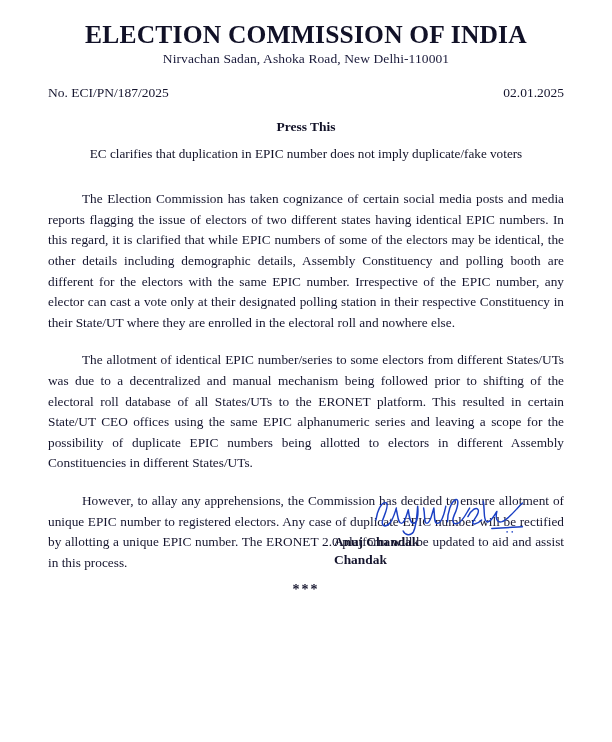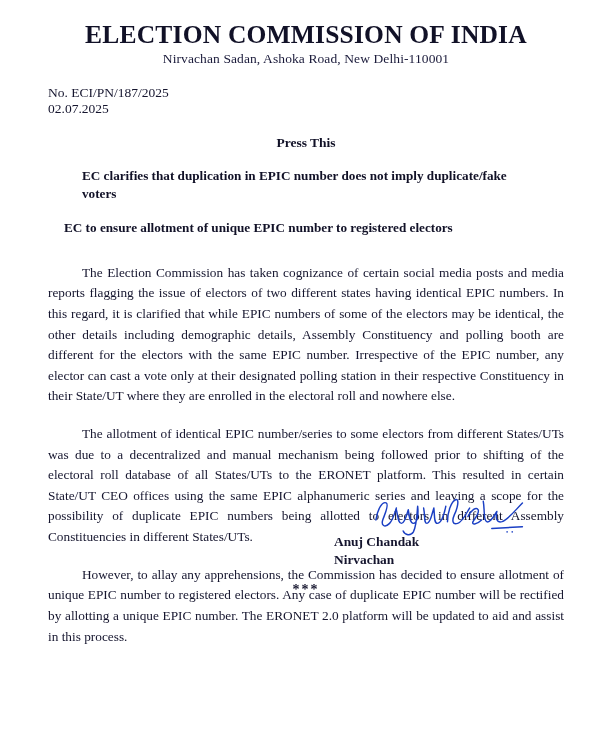--- a/index.html
+++ b/index.html
@@ -38,38 +38,37 @@
     margin: 0 0 4px 0;
     letter-spacing: 0.1px;
   }
   .meta-row {
     display: flex;
     justify-content: space-between;
     align-items: baseline;
     font-size: 13.5px;
     margin-top: 18px;
     color: #15152e;
-    flex-direction: column;
   }
   .meta-row .ref-no { text-align: left; }
   .meta-row .doc-date { text-align: right; }
 
   .press-note {
     text-align: center;
     font-weight: bold;
     font-size: 13.5px;
     margin-top: 18px;
     color: #111127;
   }
   .headline {
-    text-align: left;
-    font-weight: bold;
+    text-align: center;
+    font-weight: normal;
     font-size: 13.2px;
     line-height: 1.35;
-    margin-top: 16px;
+    margin-top: 10px;
     padding: 0 34px;
     color: #111127;
   }
   .headline.h2 { padding: 0 28px; }
   .headline.h3 { padding: 0 16px; }
 
   .body-copy {
     margin-top: 26px;
   }
   .para {
@@ -122,27 +121,26 @@
 </head>
 <body>
 
 <div class="page">
 
   <div class="org-title">ELECTION COMMISSION OF INDIA</div>
   <div class="org-address">Nirvachan Sadan, Ashoka Road, New Delhi-110001</div>
 
   <div class="meta-row">
     <div class="ref-no">No. ECI/PN/187/2025</div>
-    <div class="doc-date">02.07.2025</div>
+    <div class="doc-date">02.01.2025</div>
   </div>
 
   <div class="press-note">Press This</div>
 
   <div class="headline h1">EC clarifies that duplication in EPIC number does not imply duplicate/fake voters</div>
-  <div class="headline h3">EC to ensure allotment of unique EPIC number to registered electors</div>
 
   <div class="body-copy">
     <p class="para"><span>The Election Commission has taken cognizance of certain social media posts and media reports flagging the issue of electors of two different states having identical EPIC numbers. In this regard, it is clarified that while EPIC numbers of some of the electors may be identical, the other details including demographic details, Assembly Constituency and polling booth are different for the electors with the same EPIC number. </span><b>Irrespective of the EPIC number, any elector can cast a vote only at their designated polling station in their respective Constituency in their State/UT where they are enrolled in the electoral roll and nowhere else.</b></p>
     <p class="para">The allotment of identical EPIC number/series to some electors from different States/UTs was due to a decentralized and manual mechanism being followed prior to shifting of the electoral roll database of all States/UTs to the ERONET platform. This resulted in certain State/UT CEO offices using the same EPIC alphanumeric series and leaving a scope for the possibility of duplicate EPIC numbers being allotted to electors in different Assembly Constituencies in different States/UTs.</p>
     <p class="para">However, to allay any apprehensions, the Commission has decided to ensure allotment of unique EPIC number to registered electors. Any case of duplicate EPIC number will be rectified by allotting a unique EPIC number. The ERONET 2.0 platform will be updated to aid and assist in this process.</p>
   </div>
 
   <div class="sign-block">
     <svg class="signature" viewBox="0 0 200 54" aria-hidden="true">
       <g fill="none" stroke="#1a3fc4" stroke-width="1.7" stroke-linecap="round" stroke-linejoin="round">
@@ -153,18 +151,18 @@
         <path d="M122 30 C126 22, 132 18, 134 22 C136 26, 130 32, 128 36 C126 40, 132 40, 138 34"></path>
         <path d="M140 12 C142 24, 140 34, 144 36 C148 38, 152 30, 156 24 C154 32, 156 38, 162 36 C170 33, 178 22, 186 14"></path>
         <path d="M150 44 L186 42"></path>
       </g>
       <g fill="#1a3fc4">
         <circle cx="168" cy="48" r="0.9"></circle>
         <circle cx="174" cy="48" r="0.9"></circle>
       </g>
     </svg>
     <div class="signer-name">Anuj Chandak</div>
-    <div class="signer-title">Nirvachan</div>
+    <div class="signer-title">Chandak</div>
   </div>
 
   <div class="footer-mark">***</div>
 
 </div>
 
 </body></html>

